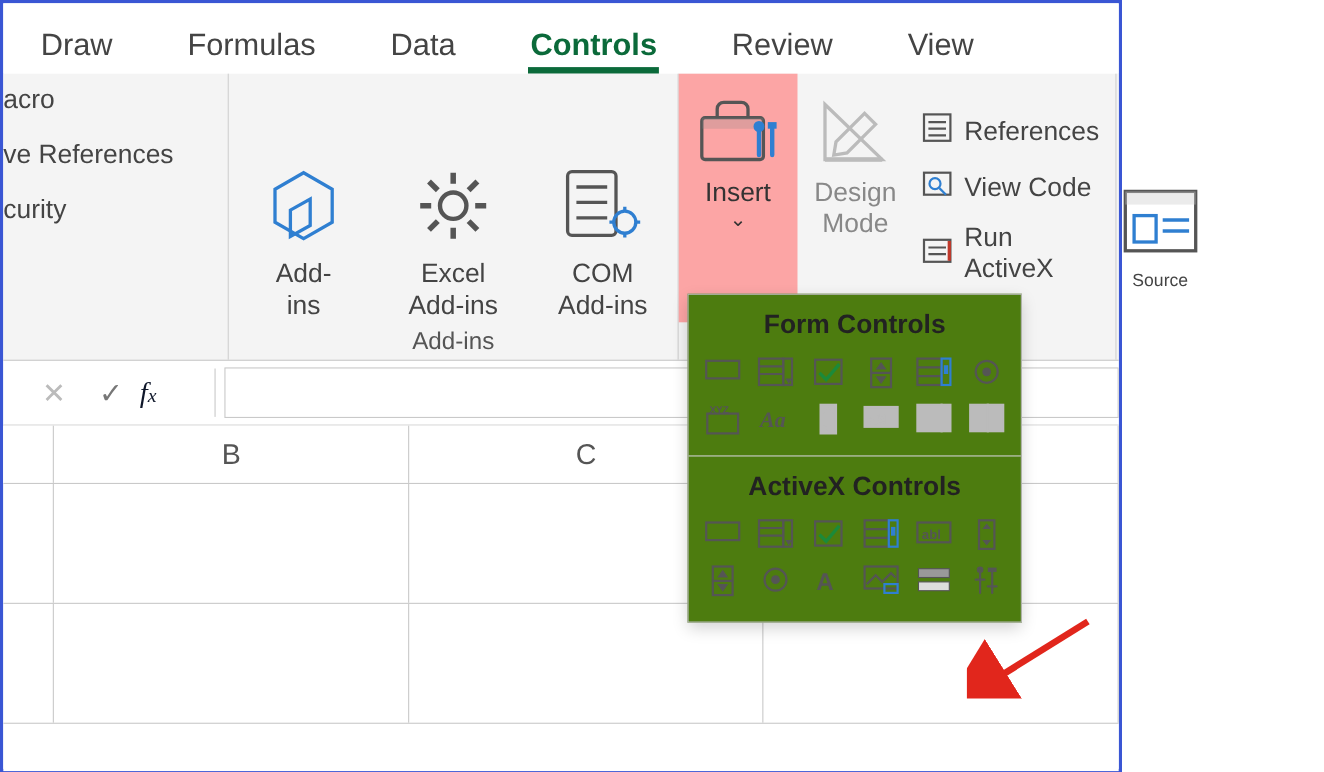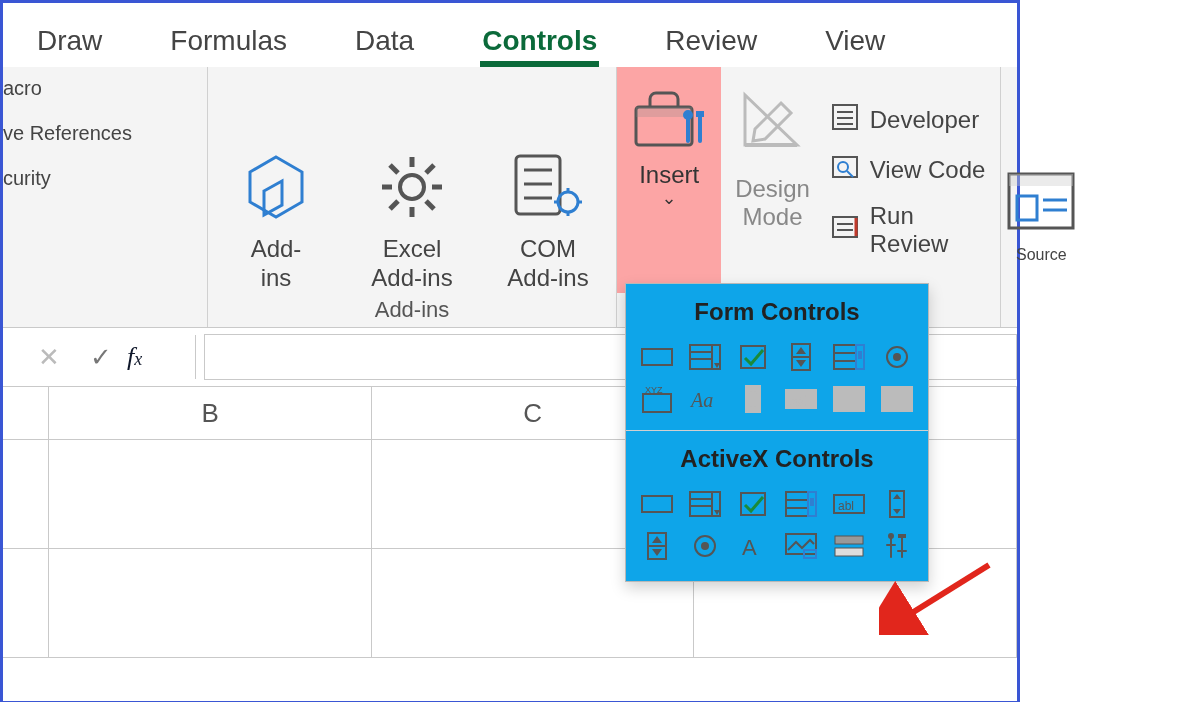--- a/index.html
+++ b/index.html
@@ -65,21 +65,21 @@
     height: 34px;
     line-height: 34px;
     text-align: center;
     font-size: 22px;
     color: #555;
   }
   
   .left-clip {
     width: 196px;
     padding: 10px 8px 0 0;
-    font-size: 20px;
+    font-size: 24px;
     color: #444;
     display: flex;
     flex-direction: column;
     gap: 22px;
   }
   .left-clip span { white-space: nowrap; }
   
   .addins-group { width: 420px; }
   .big-btn {
     display: flex;
@@ -111,21 +111,21 @@
     width: 110px;
     display: flex;
     flex-direction: column;
     align-items: center;
     padding-top: 18px;
     cursor: pointer;
   }
   .insert-btn .lbl { font-size: 24px; color: #333; margin-top: 2px; }
   .insert-btn .chev { font-size: 18px; color: #333; margin-top: -2px; }
   .design-btn { width: 108px; padding-top: 18px; display:flex; flex-direction:column; align-items:center; color:#888; }
-  .design-btn .lbl { font-size:24px; text-align:center; line-height:1.15; margin-top:16px; color:#888; }
+  .design-btn .lbl { font-size:24px; text-align:center; line-height:1.15; margin-top:2px; color:#888; }
   .side-list {
     display:flex; flex-direction:column; justify-content:center; gap:14px;
     padding:0 10px 0 6px;
   }
   .side-item { display:flex; align-items:center; gap:10px; font-size:24px; color:#444; cursor:pointer; }
   
   .source-group { width: 150px; justify-content:center; align-items:center; display:flex; flex-direction:column; padding-top:18px; }
   .source-group .lbl { font-size:16px; color:#444; margin-top:6px; }
 
   
@@ -150,39 +150,40 @@
     border-right:1px solid #c9c9c9;
   }
   .colhdr div:first-child { width:48px; border-right:1px solid #c9c9c9; }
   .rows .row { height:108px; border-bottom:1px solid #c9c9c9; display:flex; }
   .rows .row div { width:340px; border-right:1px solid #c9c9c9; }
   .rows .row div:first-child { width:48px; }
 
   
   .popup {
     position:absolute;
-    left:622px; top:280px;
+    left:622px; top:264px;
     width:302px;
-    background:#0ea5e9;
+    background:#4d7c0f;
     border:1px solid #b8b8b8;
     box-shadow:0 6px 14px rgba(0,0,0,.18);
     z-index:50;
     padding-bottom:14px;
   }
   .popup h4 {
     margin:14px 0 10px 0; text-align:center; font-size:24px; font-weight:700; color:#222;
   }
   .popup hr { border:none; border-top:1px solid #d0d0d0; margin:10px 0; }
   .icon-grid {
     display:grid; grid-template-columns:repeat(6,40px); gap:8px 8px;
     justify-content:center; padding:4px 10px;
   }
   .icon-grid .ctl {
-    width:40px; height:34px; display:flex; align-items:center; justify-content:center;
+    width:40px; height:34px; display:flex; justify-content:center;
     cursor:pointer;
+    font-weight:bold;
   }
   .icon-grid .ctl.disabled svg * { stroke:#bbb !important; fill:#bbb !important; }
   .icon-grid .ctl.disabled { cursor:default; }
 
   
   .arrow {
     position:absolute; left:876px; top:552px; z-index:60; pointer-events:none;
   }
 </style>
 </head>
@@ -301,42 +302,42 @@
         <div class="side-list">
           <div class="side-item">
             <span>
               <svg width="30" height="30" viewBox="0 0 30 30">
                   <rect x="3" y="3" width="24" height="24" fill="none" stroke="#555" stroke-width="2"></rect>
                   <line x1="7" y1="10" x2="23" y2="10" stroke="#555" stroke-width="2"></line>
                   <line x1="7" y1="16" x2="23" y2="16" stroke="#555" stroke-width="2"></line>
                   <line x1="7" y1="22" x2="23" y2="22" stroke="#555" stroke-width="2"></line>
                 </svg>
             </span>
-            <span>Developer</span>
+            <span>References</span>
           </div>
           <div class="side-item">
             <span>
               <svg width="30" height="30" viewBox="0 0 30 30">
                   <rect x="3" y="5" width="24" height="20" fill="none" stroke="#555" stroke-width="2"></rect>
                   <circle cx="13" cy="15" r="5" fill="none" stroke="#2f7fd1" stroke-width="2"></circle>
                   <line x1="17" y1="19" x2="23" y2="25" stroke="#2f7fd1" stroke-width="2"></line>
                 </svg>
             </span>
             <span>View Code</span>
           </div>
           <div class="side-item">
             <span>
               <svg width="30" height="30" viewBox="0 0 30 30">
                   <rect x="3" y="5" width="24" height="20" fill="none" stroke="#555" stroke-width="2"></rect>
                   <line x1="7" y1="12" x2="23" y2="12" stroke="#555" stroke-width="2"></line>
                   <line x1="7" y1="18" x2="23" y2="18" stroke="#555" stroke-width="2"></line>
                   <line x1="26" y1="6" x2="26" y2="24" stroke="#c0392b" stroke-width="3"></line>
                 </svg>
             </span>
-            <span>Run Review</span>
+            <span>Run ActiveX</span>
           </div>
         </div>
       </div>
       <div class="group-caption"></div>
     </div>
 
     <div class="group source-group" style="border-right:none; flex:1;">
       <span class="icon-slot">
         <svg width="80" height="70" viewBox="0 0 80 70">
           <rect x="8" y="8" width="64" height="54" fill="none" stroke="#555" stroke-width="3"></rect>

